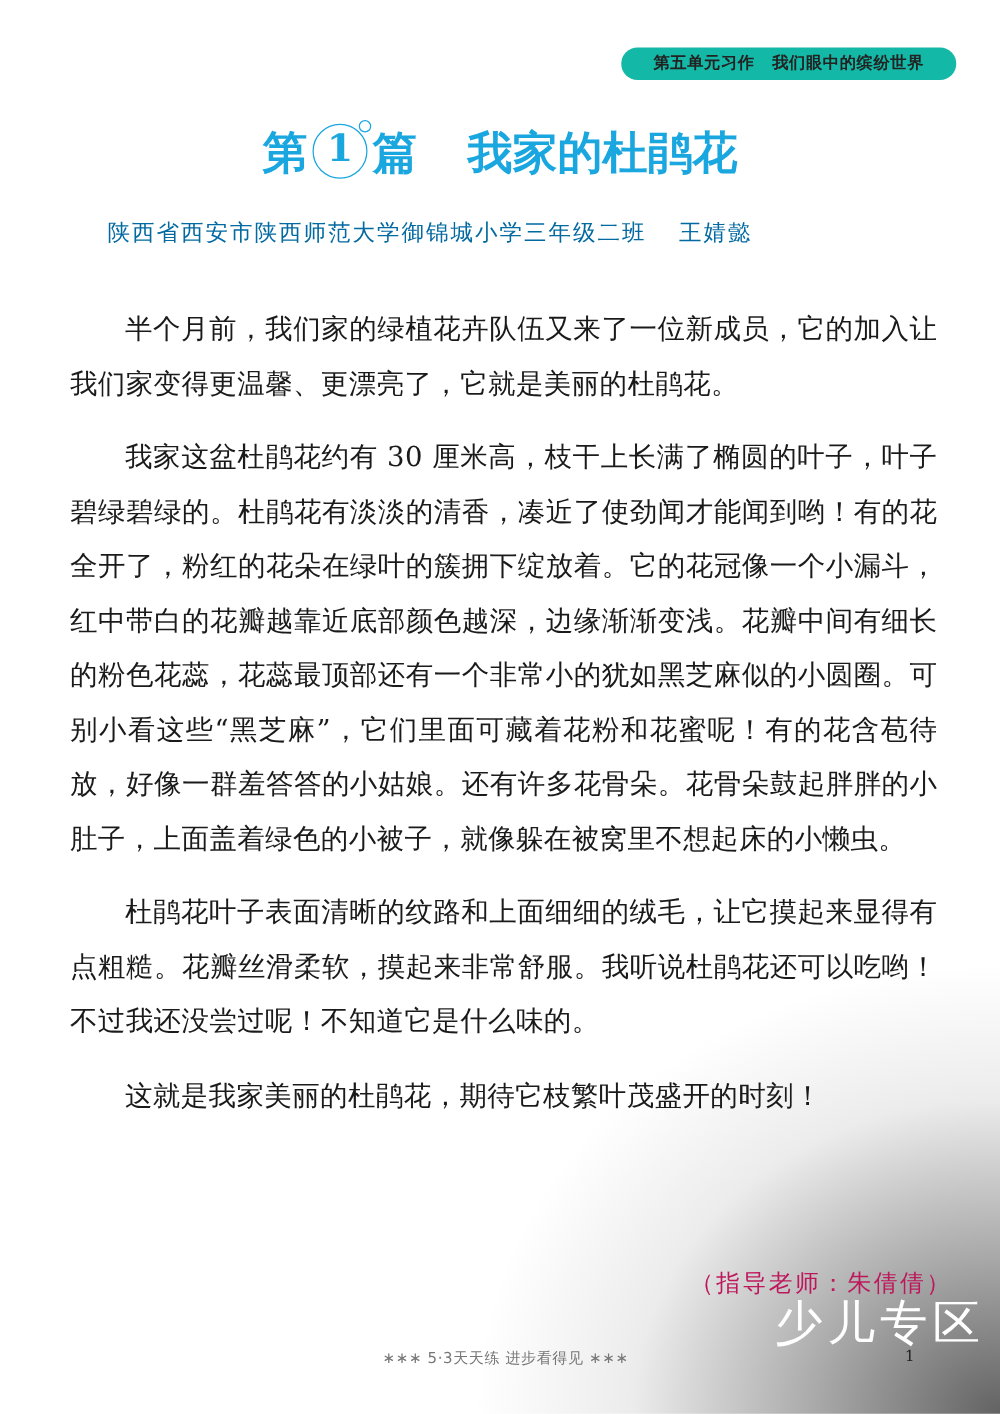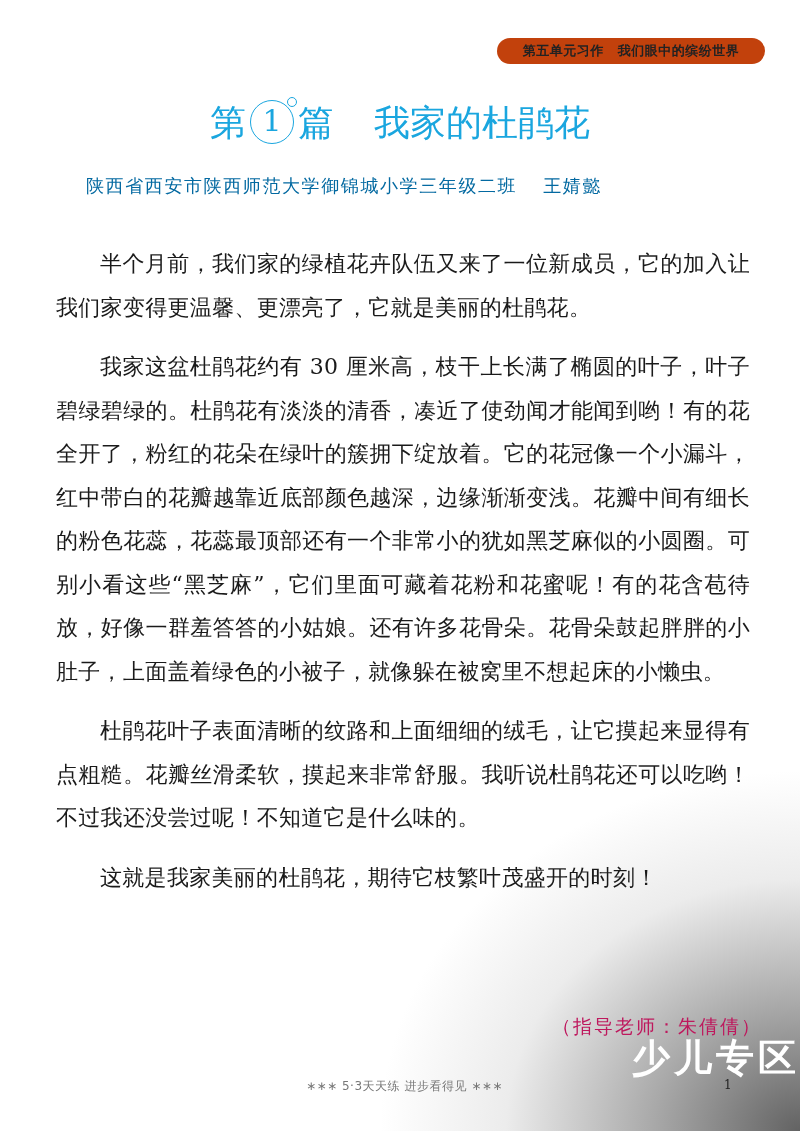--- a/index.html
+++ b/index.html
@@ -9,28 +9,28 @@
     font-family: "DejaVu Serif", "Liberation Serif", serif;
     color:#1a1a1a;
   }
   .shade {
     position:absolute; left:0; top:0; width:800px; height:1131px;
     background: radial-gradient(ellipse 420px 360px at 800px 1131px, rgba(90,90,90,0.95) 0%, rgba(140,140,140,0.75) 35%, rgba(200,200,200,0.35) 70%, rgba(255,255,255,0) 100%);
     pointer-events:none;
   }
   .unit-pill {
     position:absolute; left:497px; top:38px; width:268px; height:26px;
-    background:#c2410c; border-radius:13px;
+    background:#14b8a6; border-radius:13px;
     font-family:"DejaVu Sans", sans-serif; font-size:13px; font-weight:bold;
     color:#222; line-height:26px; text-align:center; letter-spacing:0.5px;
   }
   .unit-pill span.gap { display:inline-block; width:14px; }
   .title {
     position:absolute; left:0; top:96px; width:800px; text-align:center;
-    font-family:"DejaVu Sans", sans-serif; font-size:36px; font-weight:normal;
+    font-family:"DejaVu Sans", sans-serif; font-size:36px; font-weight:bold;
     color:#1aa6df; line-height:54px;
   }
   .title .num-circle {
     display:inline-block; width:42px; height:42px; border:1.5px solid #1aa6df;
     border-radius:50%; line-height:40px; font-family:"DejaVu Serif", serif;
     font-size:30px; vertical-align:middle; margin:0 4px; position:relative; top:-3px;
   }
   .title .num-circle::after {
     content:""; position:absolute; right:-4px; top:-4px; width:8px; height:8px;
     border:1.5px solid #1aa6df; border-radius:50%; background:#fff;
@@ -58,22 +58,22 @@
   }
   .page-num {
     position:absolute; left:724px; top:1078px;
     font-family:"DejaVu Serif", serif; font-size:12px; color:#222;
   }
   .watermark {
     position:absolute; left:600px; top:1038px; width:200px; text-align:left;
     color:#ffffff;
   }
   .watermark .wm-cn {
-    font-family:"DejaVu Sans", sans-serif; font-weight:bold; font-size:38px;
-    letter-spacing:4px; line-height:40px; margin-left:32px;
+    font-family:"DejaVu Sans", sans-serif; font-weight:normal; font-size:38px;
+    letter-spacing:4px; line-height:40px; margin-left:20px;
   }
   .watermark .wm-url {
     font-family:"Liberation Sans", sans-serif; font-size:28px; line-height:32px;
     margin-left:0px; letter-spacing:0.5px;
   }
 </style>
 </head>
 <body>
 
 <div class="shade"></div>

